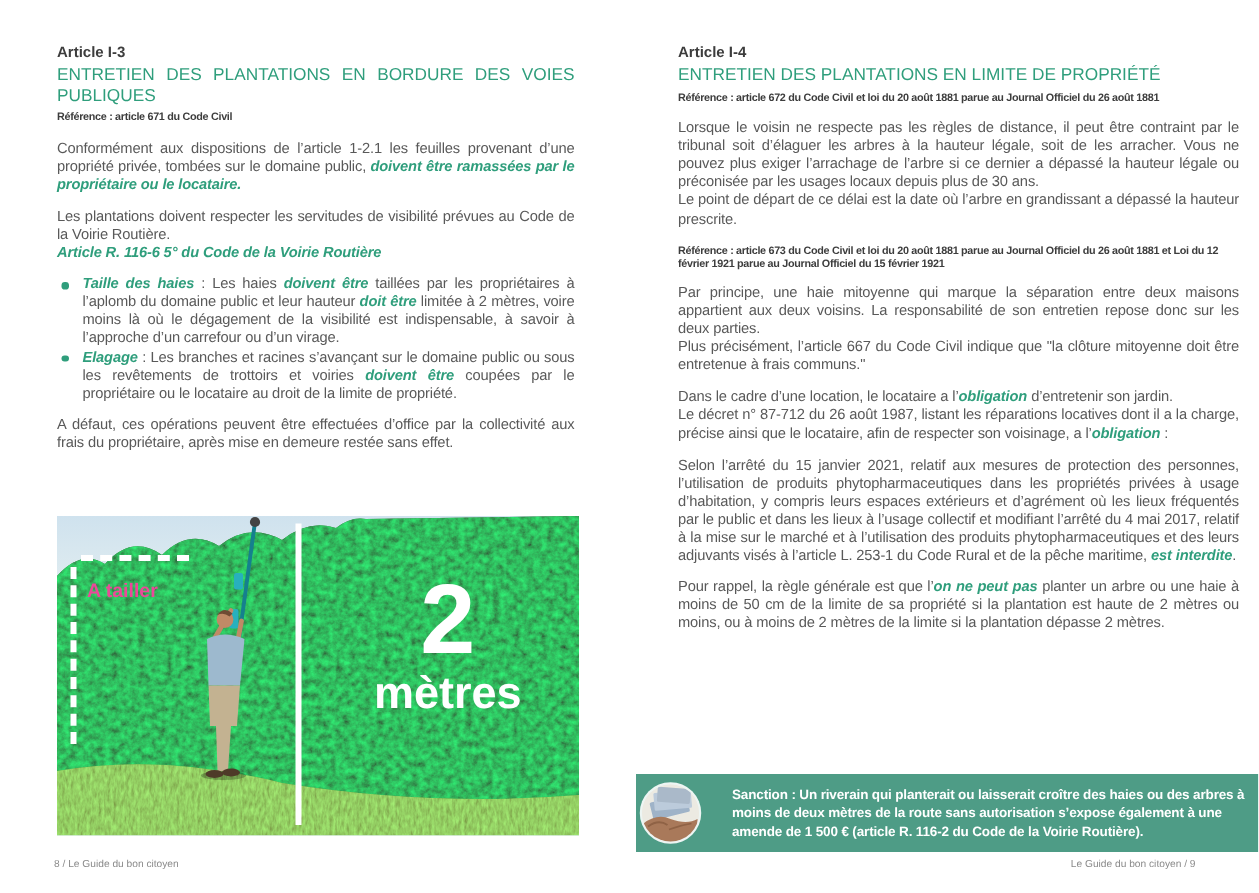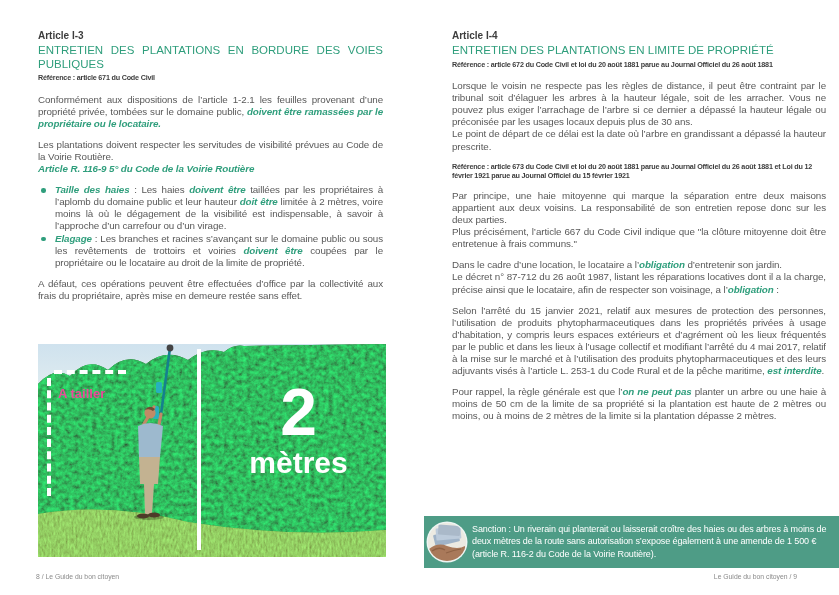--- a/index.html
+++ b/index.html
@@ -45,22 +45,22 @@
   .measure-line{position:absolute;left:159px;top:5px;width:3.5px;height:201px;background:#fff;}
   .measure{position:absolute;left:178px;top:36px;width:165px;text-align:center;color:#fff;font-weight:700;}
   .measure .num{font-size:66px;line-height:64px;}
   .measure .unit{font-size:30px;line-height:32px;margin-top:3px;}
 
   
   .sanction{position:absolute;left:424px;top:516px;right:0;height:52px;background:var(--sanction,#4e9c86);}
   .sanction-icon{position:absolute;left:4px;top:50%;transform:translateY(-50%);width:38px;height:38px;
         border-radius:50%;overflow:hidden;background:#eceae2;box-shadow:0 0 0 1.5px rgba(255,255,255,.9);}
   .sanction-icon svg{display:block;width:100%;height:100%;}
-  .sanction-text{position:absolute;left:48px;right:8px;top:50%;transform:translateY(-50%);margin:0;
-        color:#fff;font-weight:400;font-size:9px;line-height:12.4px;letter-spacing:-0.1px;}
+  .sanction-text{position:absolute;left:64px;right:8px;top:50%;transform:translateY(-50%);margin:0;
+        color:#fff;font-weight:700;font-size:9px;line-height:12.4px;letter-spacing:-0.1px;}
 
   .footer{position:absolute;top:573px;font-size:6.8px;color:#8a8a8a;line-height:8px;}
   .footer-left{left:36px;}
   .footer-right{left:452px;width:345px;text-align:right;}
 </style>
 </head>
 <body>
 
 <div class="page">
 
@@ -68,21 +68,21 @@
     <div class="article-label">Article I-3</div>
     <h1 class="title">
       <span class="stretch">ENTRETIEN DES PLANTATIONS EN BORDURE DES VOIES</span>
       <span class="plain">PUBLIQUES</span>
     </h1>
     <div class="reference">Référence : article 671 du Code Civil</div>
 
     <p class="body first"><span>Conformément aux dispositions de l’article 1-2.1 les feuilles provenant d’une propriété privée, tombées sur le domaine public, </span><span class="em">doivent être ramassées par le propriétaire ou le locataire.</span></p>
 
     <p class="body">Les plantations doivent respecter les servitudes de visibilité prévues au Code de la Voirie Routière.</p>
-    <p class="accent-line">Article R. 116-9 5° du Code de la Voirie Routière</p>
+    <p class="accent-line">Article R. 116-6 5° du Code de la Voirie Routière</p>
 
     <ul class="bullets">
       <li><span class="em">Taille des haies</span><span> : Les haies </span><span class="em">doivent être</span><span> taillées par les propriétaires à l’aplomb du domaine public et leur hauteur </span><span class="em">doit être</span><span> limitée à 2 mètres, voire moins là où le dégagement de la visibilité est indispensable, à savoir à l’approche d’un carrefour ou d’un virage.</span></li>
       <li><span class="em">Elagage</span><span> : Les branches et racines s’avançant sur le domaine public ou sous les revêtements de trottoirs et voiries </span><span class="em">doivent être</span><span> coupées par le propriétaire ou le locataire au droit de la limite de propriété.</span></li>
     </ul>
 
     <p class="body">A défaut, ces opérations peuvent être effectuées d’office par la collectivité aux frais du propriétaire, après mise en demeure restée sans effet.</p>
   </section>
 
   <figure class="photo">

